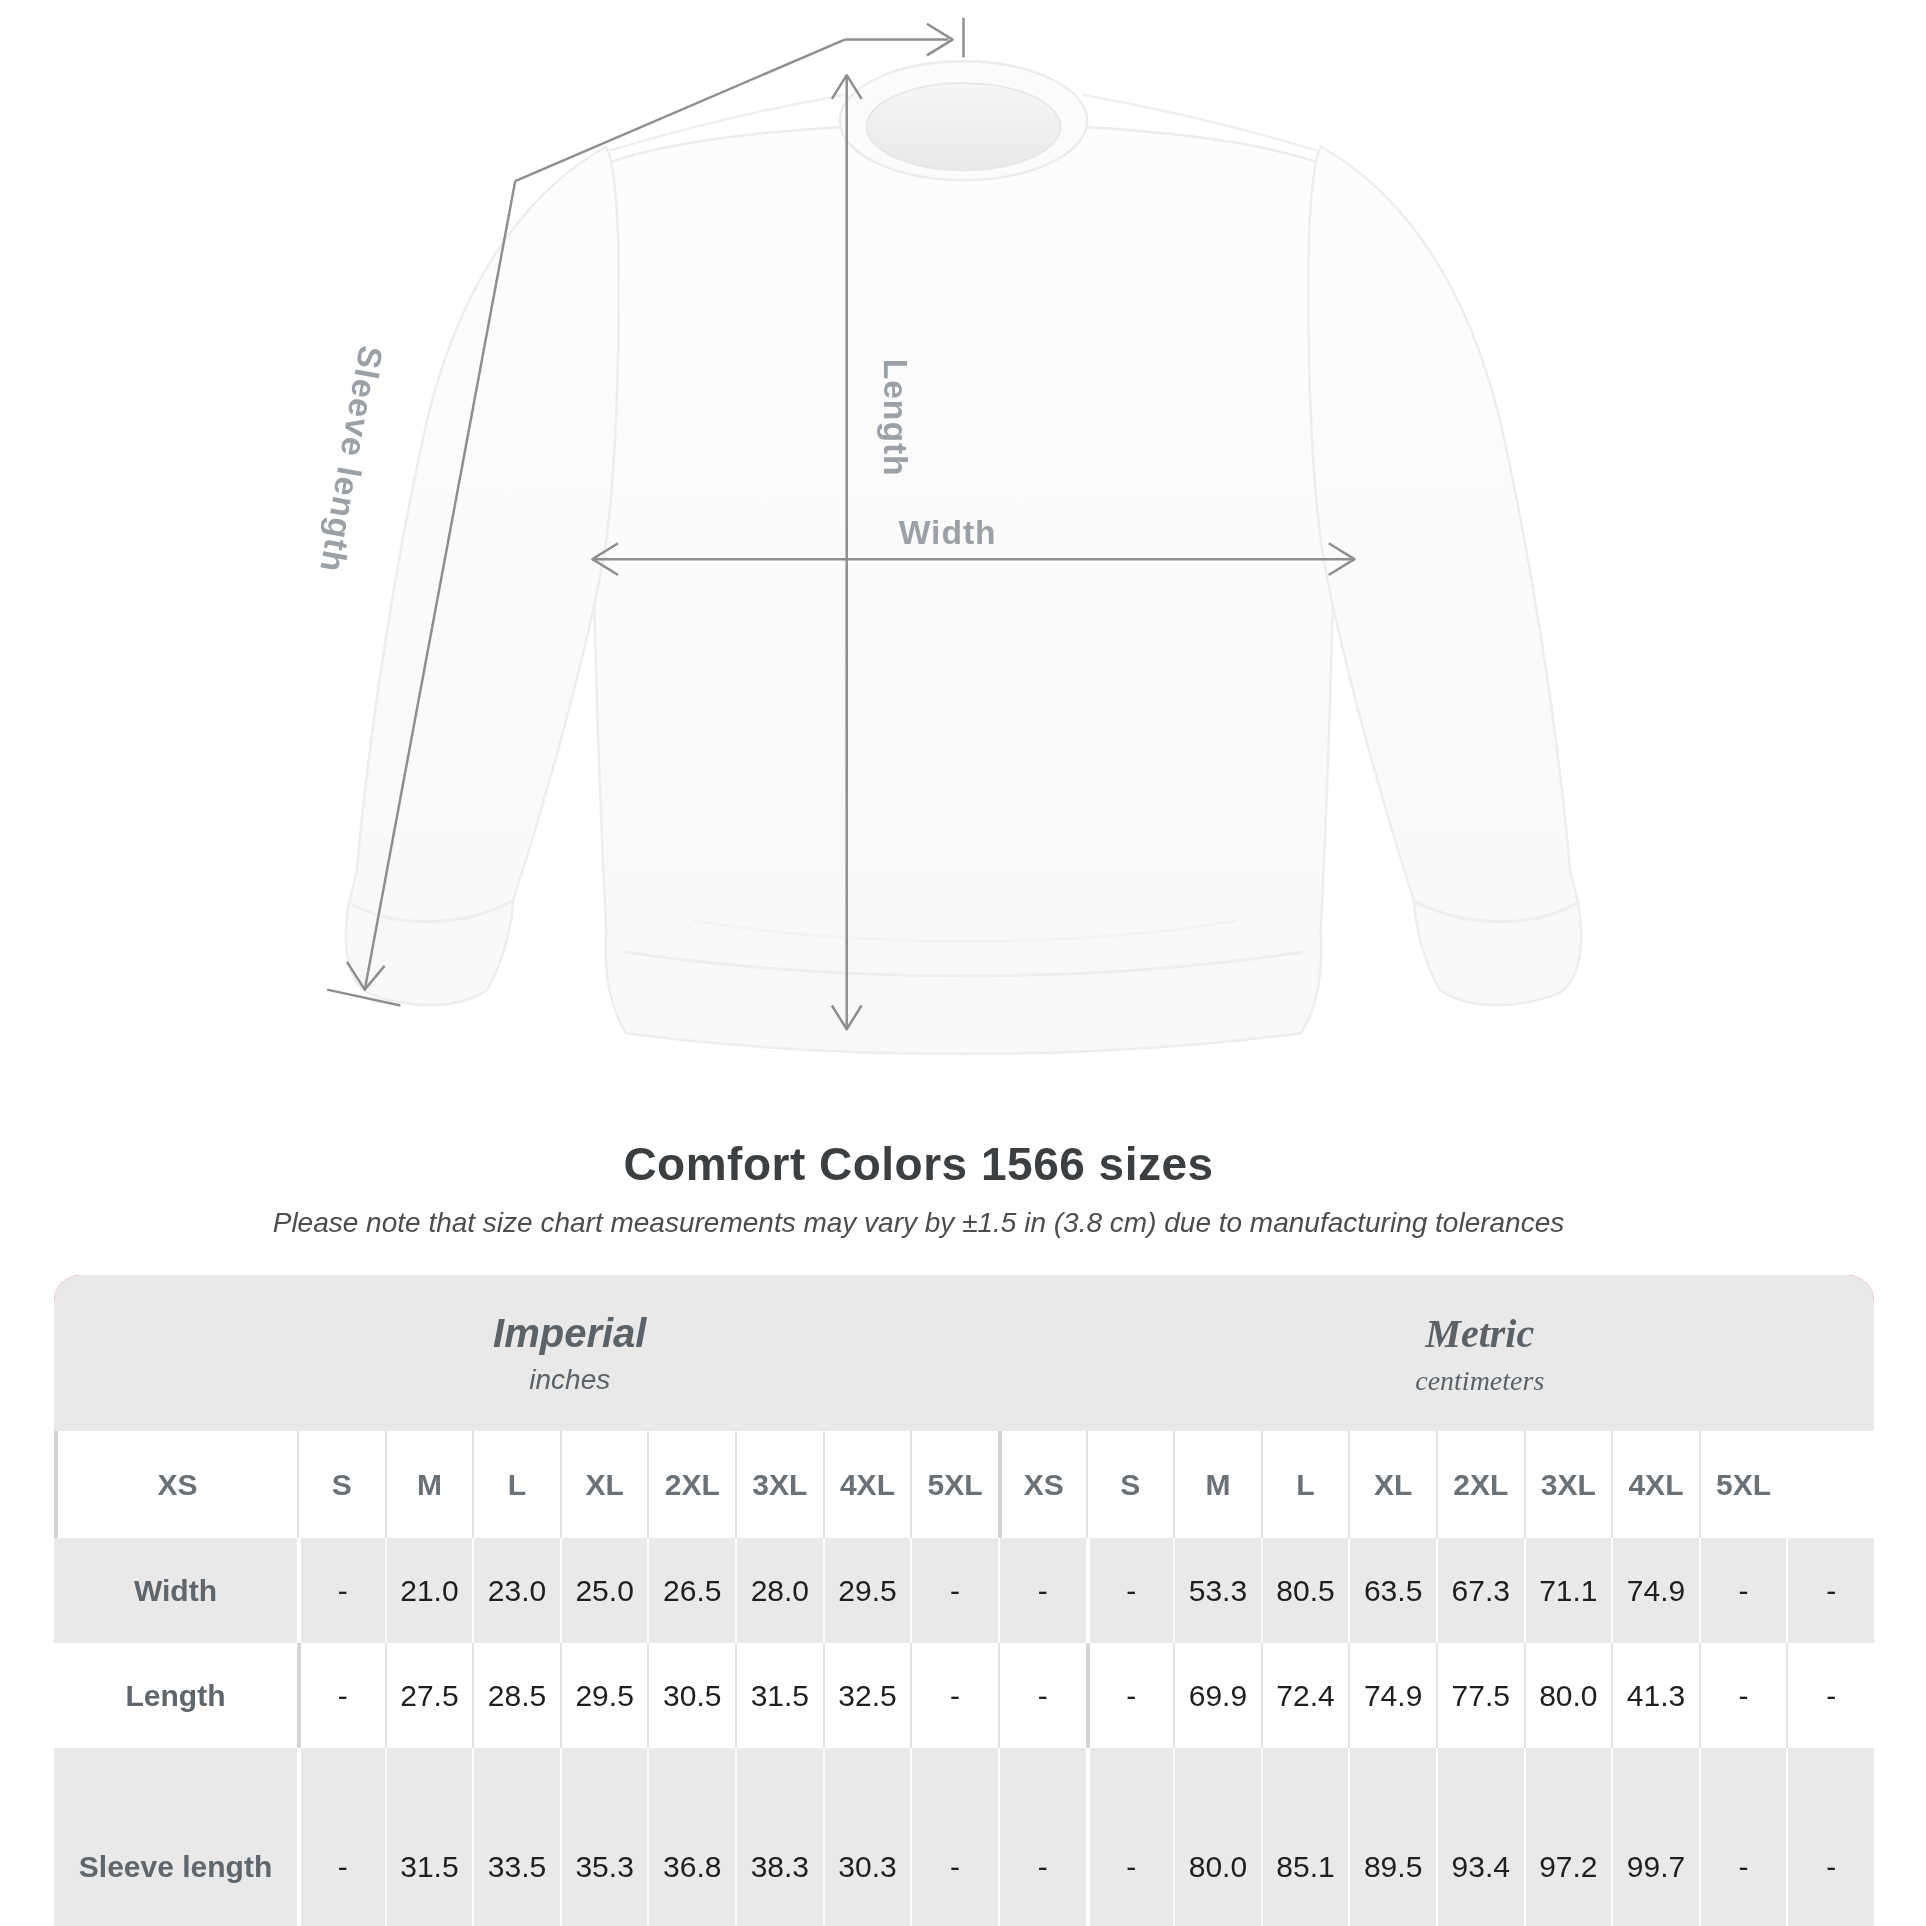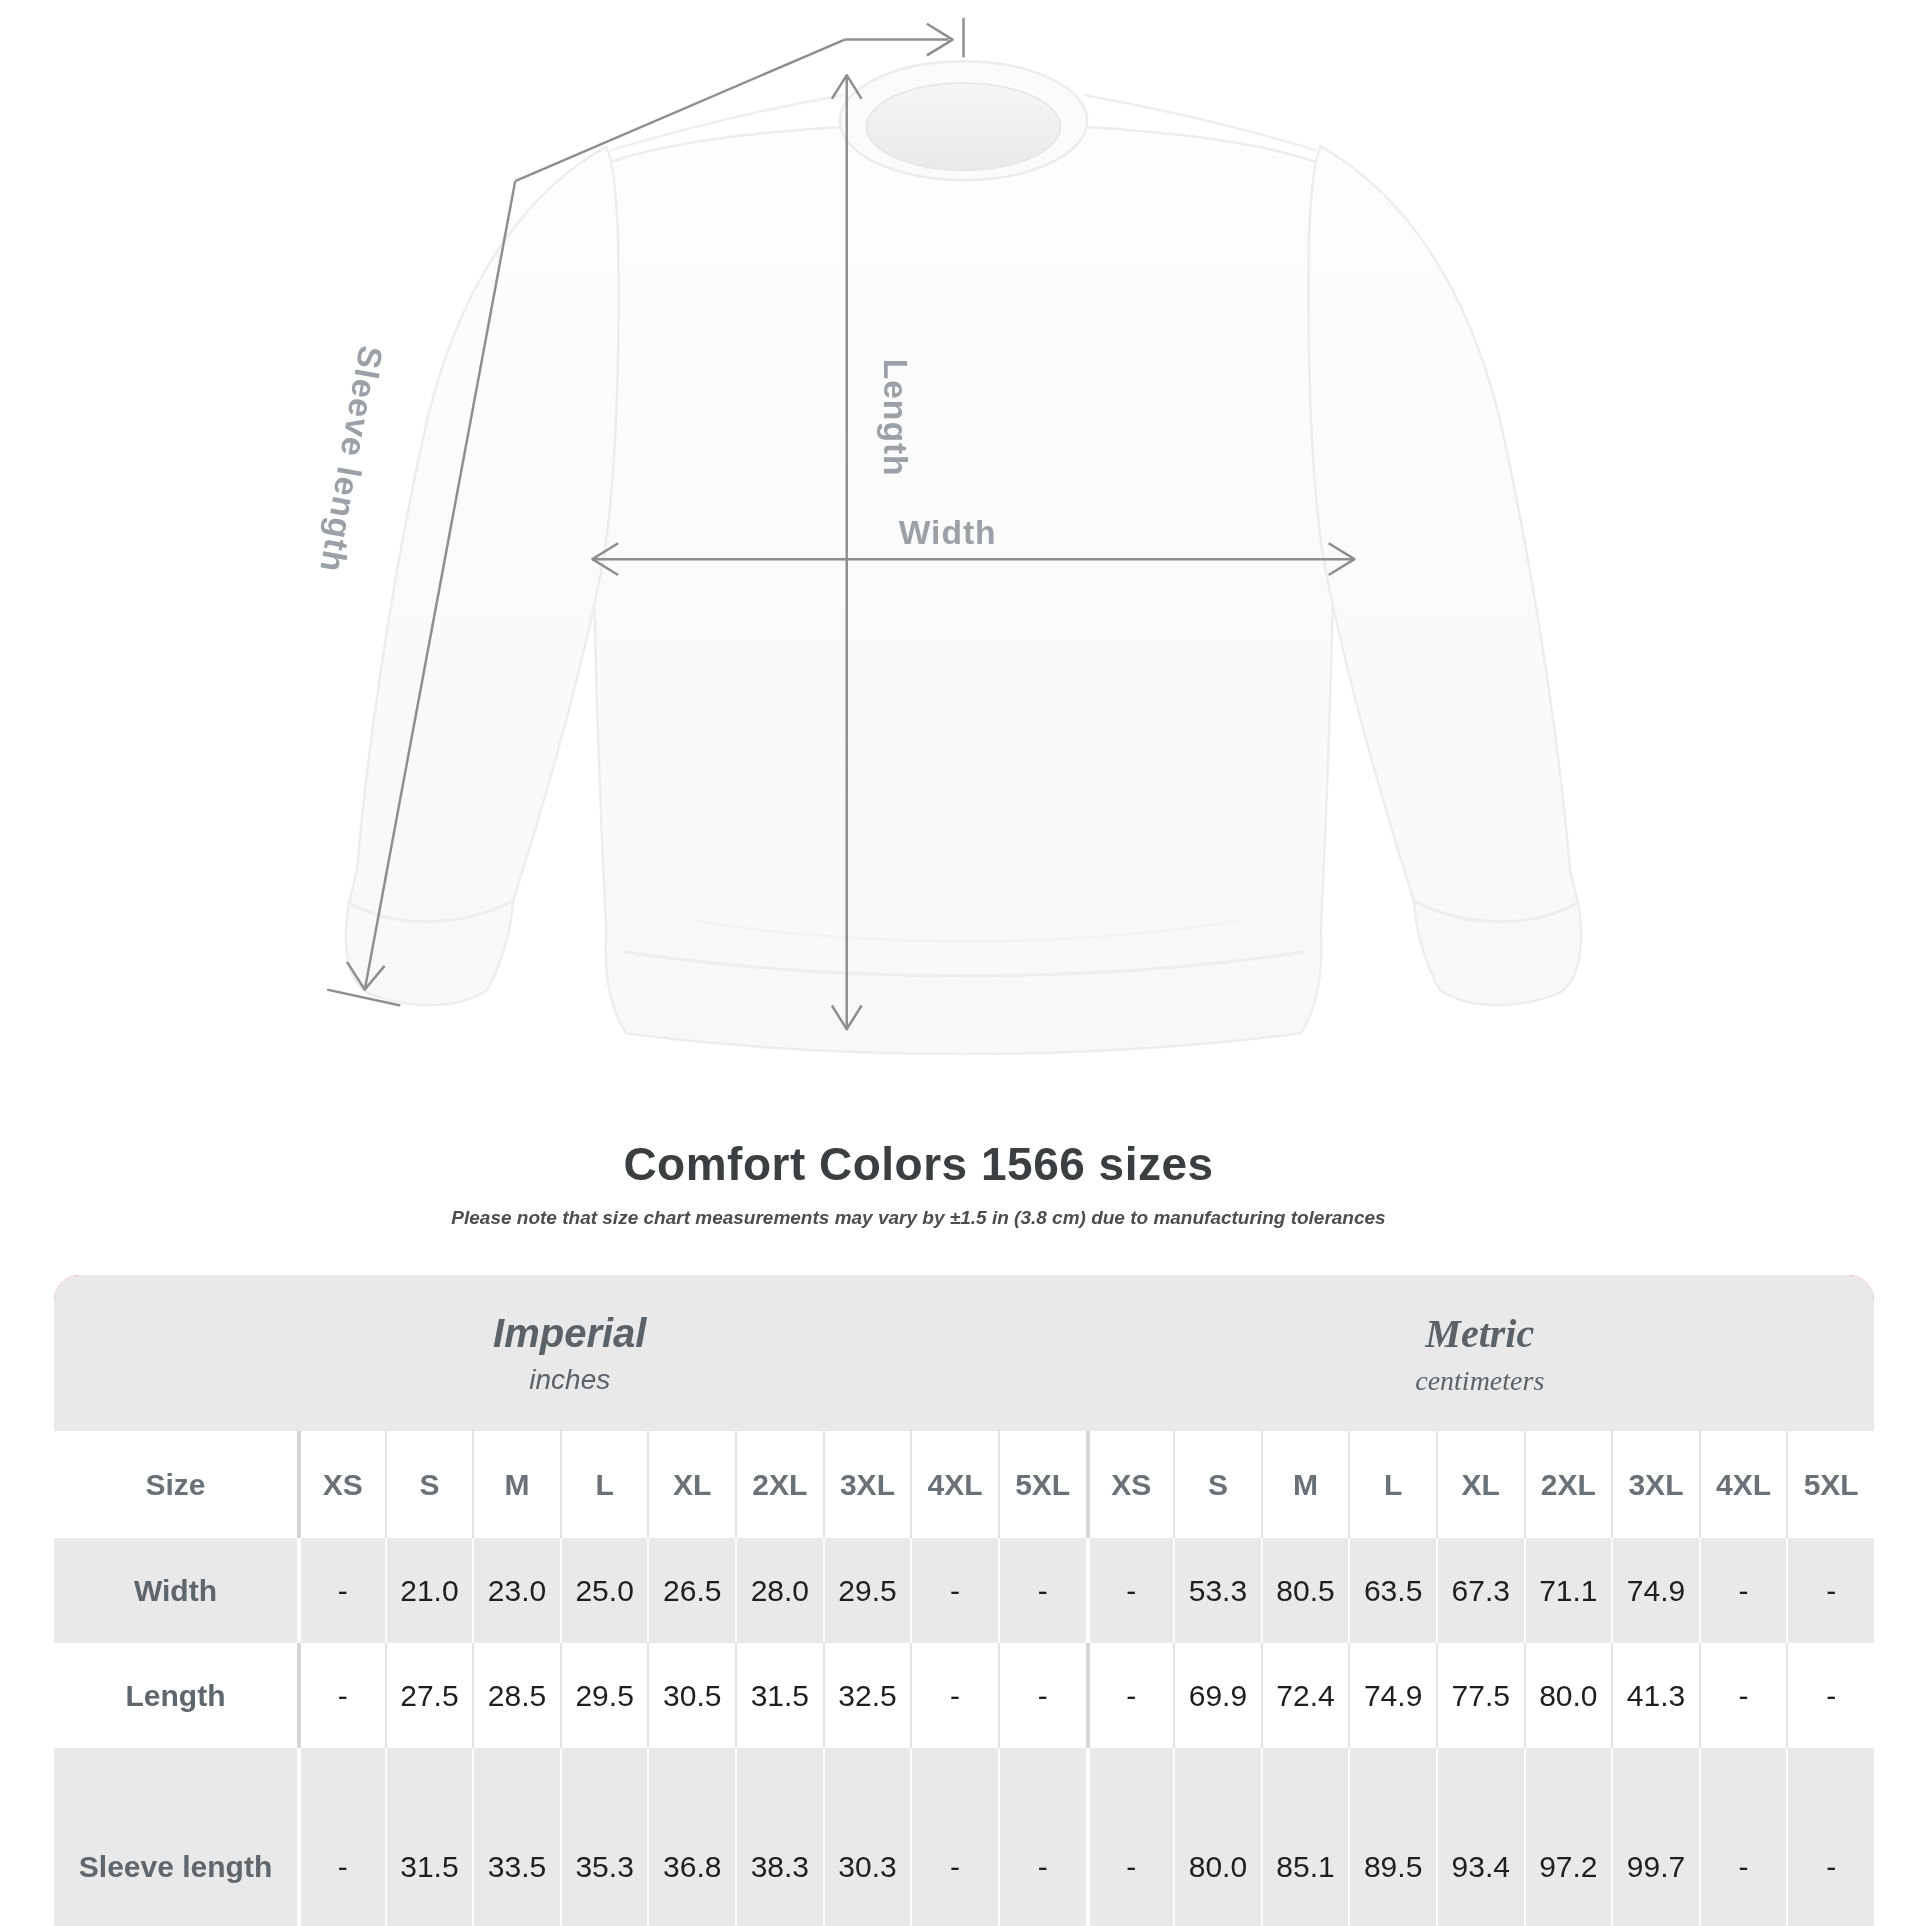--- a/index.html
+++ b/index.html
@@ -6,21 +6,21 @@
   *{box-sizing:border-box;}
   body{font-family:"Liberation Sans","DejaVu Sans",sans-serif;}
   #stage{position:relative;width:1927px;height:1927px;background:#fff;overflow:hidden;}
 
   
   #diagram{position:absolute;left:0;top:0;width:1927px;height:1148px;}
 
   
   #title-block{position:absolute;left:0;top:1137px;width:1837px;text-align:center;}
   #chart-title{font-size:46px;font-weight:bold;color:#3b3f42;margin:0;letter-spacing:0.5px;}
-  #chart-subtitle{font-size:19px;font-style:italic;color:#4d4d4d;margin:16px 0 0 0;font-weight:bold;}
+  #chart-subtitle{font-size:28px;font-style:italic;color:#4d4d4d;margin:16px 0 0 0;}
 
   
   #panel{position:absolute;left:54px;top:1275px;width:1820px;height:710px;
          background:#ef4444;border-radius:26px;overflow:hidden;
          display:grid;grid-template-rows:156px 107px 105px 105px 1fr;}
   .trow{display:grid;grid-template-columns:243px repeat(18,1fr);align-items:stretch;}
   .row-white{--sep:#e3e3e3;--sep2:#d6d6d6;background:#fff;}
   .row-gray{--sep:rgba(255,255,255,.85);--sep2:#ffffff;background:#e9e9e9;}
   .c{display:flex;align-items:center;justify-content:center;min-width:0;}
   .trow .c + .c{border-left:2px solid var(--sep);}
@@ -139,21 +139,20 @@
         <span class="gtitle">Imperial</span>
         <span class="gunit">inches</span>
       </div>
       <div class="gcell g2">
         <span class="gtitle">Metric</span>
         <span class="gunit">centimeters</span>
       </div>
     </div>
 
     <div class="trow row-white">
-      <div class="c hdr">Size</div>
       <div class="c hdr strong">XS</div>
       <div class="c hdr">S</div>
       <div class="c hdr">M</div>
       <div class="c hdr">L</div>
       <div class="c hdr">XL</div>
       <div class="c hdr">2XL</div>
       <div class="c hdr">3XL</div>
       <div class="c hdr">4XL</div>
       <div class="c hdr">5XL</div>
       <div class="c hdr strong">XS</div>

